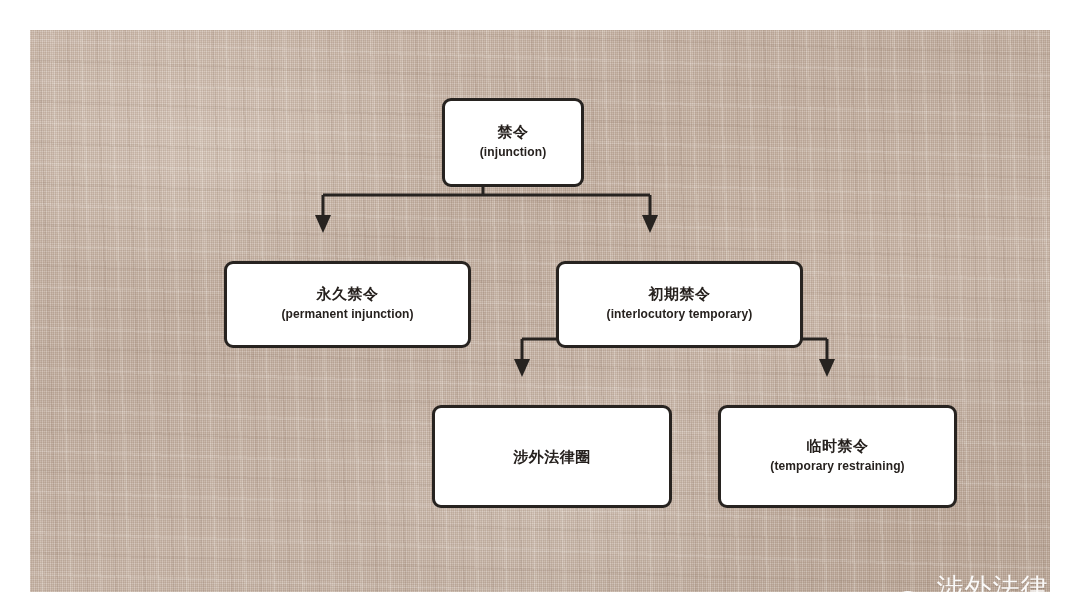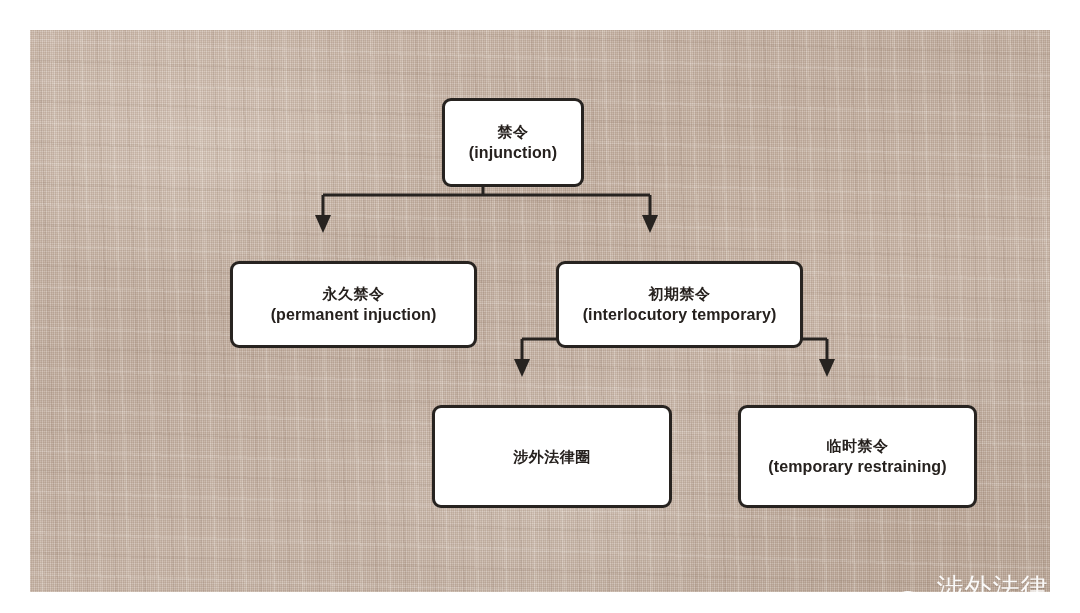--- a/index.html
+++ b/index.html
@@ -94,30 +94,30 @@
     z-index: 3;
   }
   .node .cn {
     font-weight: bold;
     font-size: 15px;
     line-height: 20px;
     letter-spacing: 0.5px;
   }
   .node .en {
     font-weight: bold;
-    font-size: 16px;
+    font-size: 12px;
     line-height: 21px;
     letter-spacing: 0.1px;
   }
 
   #node-root       { left: 412px; top: 68px;  width: 142px; height: 89px; }
-  #node-permanent  { left: 200px; top: 231px; width: 247px; height: 87px; }
+  #node-permanent  { left: 194px; top: 231px; width: 247px; height: 87px; }
   #node-interloc   { left: 526px; top: 231px; width: 247px; height: 87px; }
   #node-preliminary{ left: 402px; top: 375px; width: 240px; height: 103px; }
-  #node-temporary  { left: 708px; top: 375px; width: 239px; height: 103px; }
+  #node-temporary  { left: 688px; top: 375px; width: 239px; height: 103px; }
 
   
   .conn {
     position: absolute;
     z-index: 2;
     overflow: visible;
   }
 
   
   #watermark {
@@ -169,21 +169,21 @@
       <polygon points="789,329 805,329 797,347" fill="#272320"></polygon>
     </svg>
 
     <div class="node" id="node-root">
       <div class="cn">禁令</div>
       <div class="en">(injunction)</div>
     </div>
 
     <div class="node" id="node-permanent">
       <div class="cn">永久禁令</div>
-      <div class="en">(permanent injuction)</div>
+      <div class="en">(permanent injunction)</div>
     </div>
 
     <div class="node" id="node-interloc">
       <div class="cn">初期禁令</div>
       <div class="en">(interlocutory temporary)</div>
     </div>
 
     <div class="node" id="node-preliminary">
       <div class="cn">涉外法律圈</div>
     </div>

